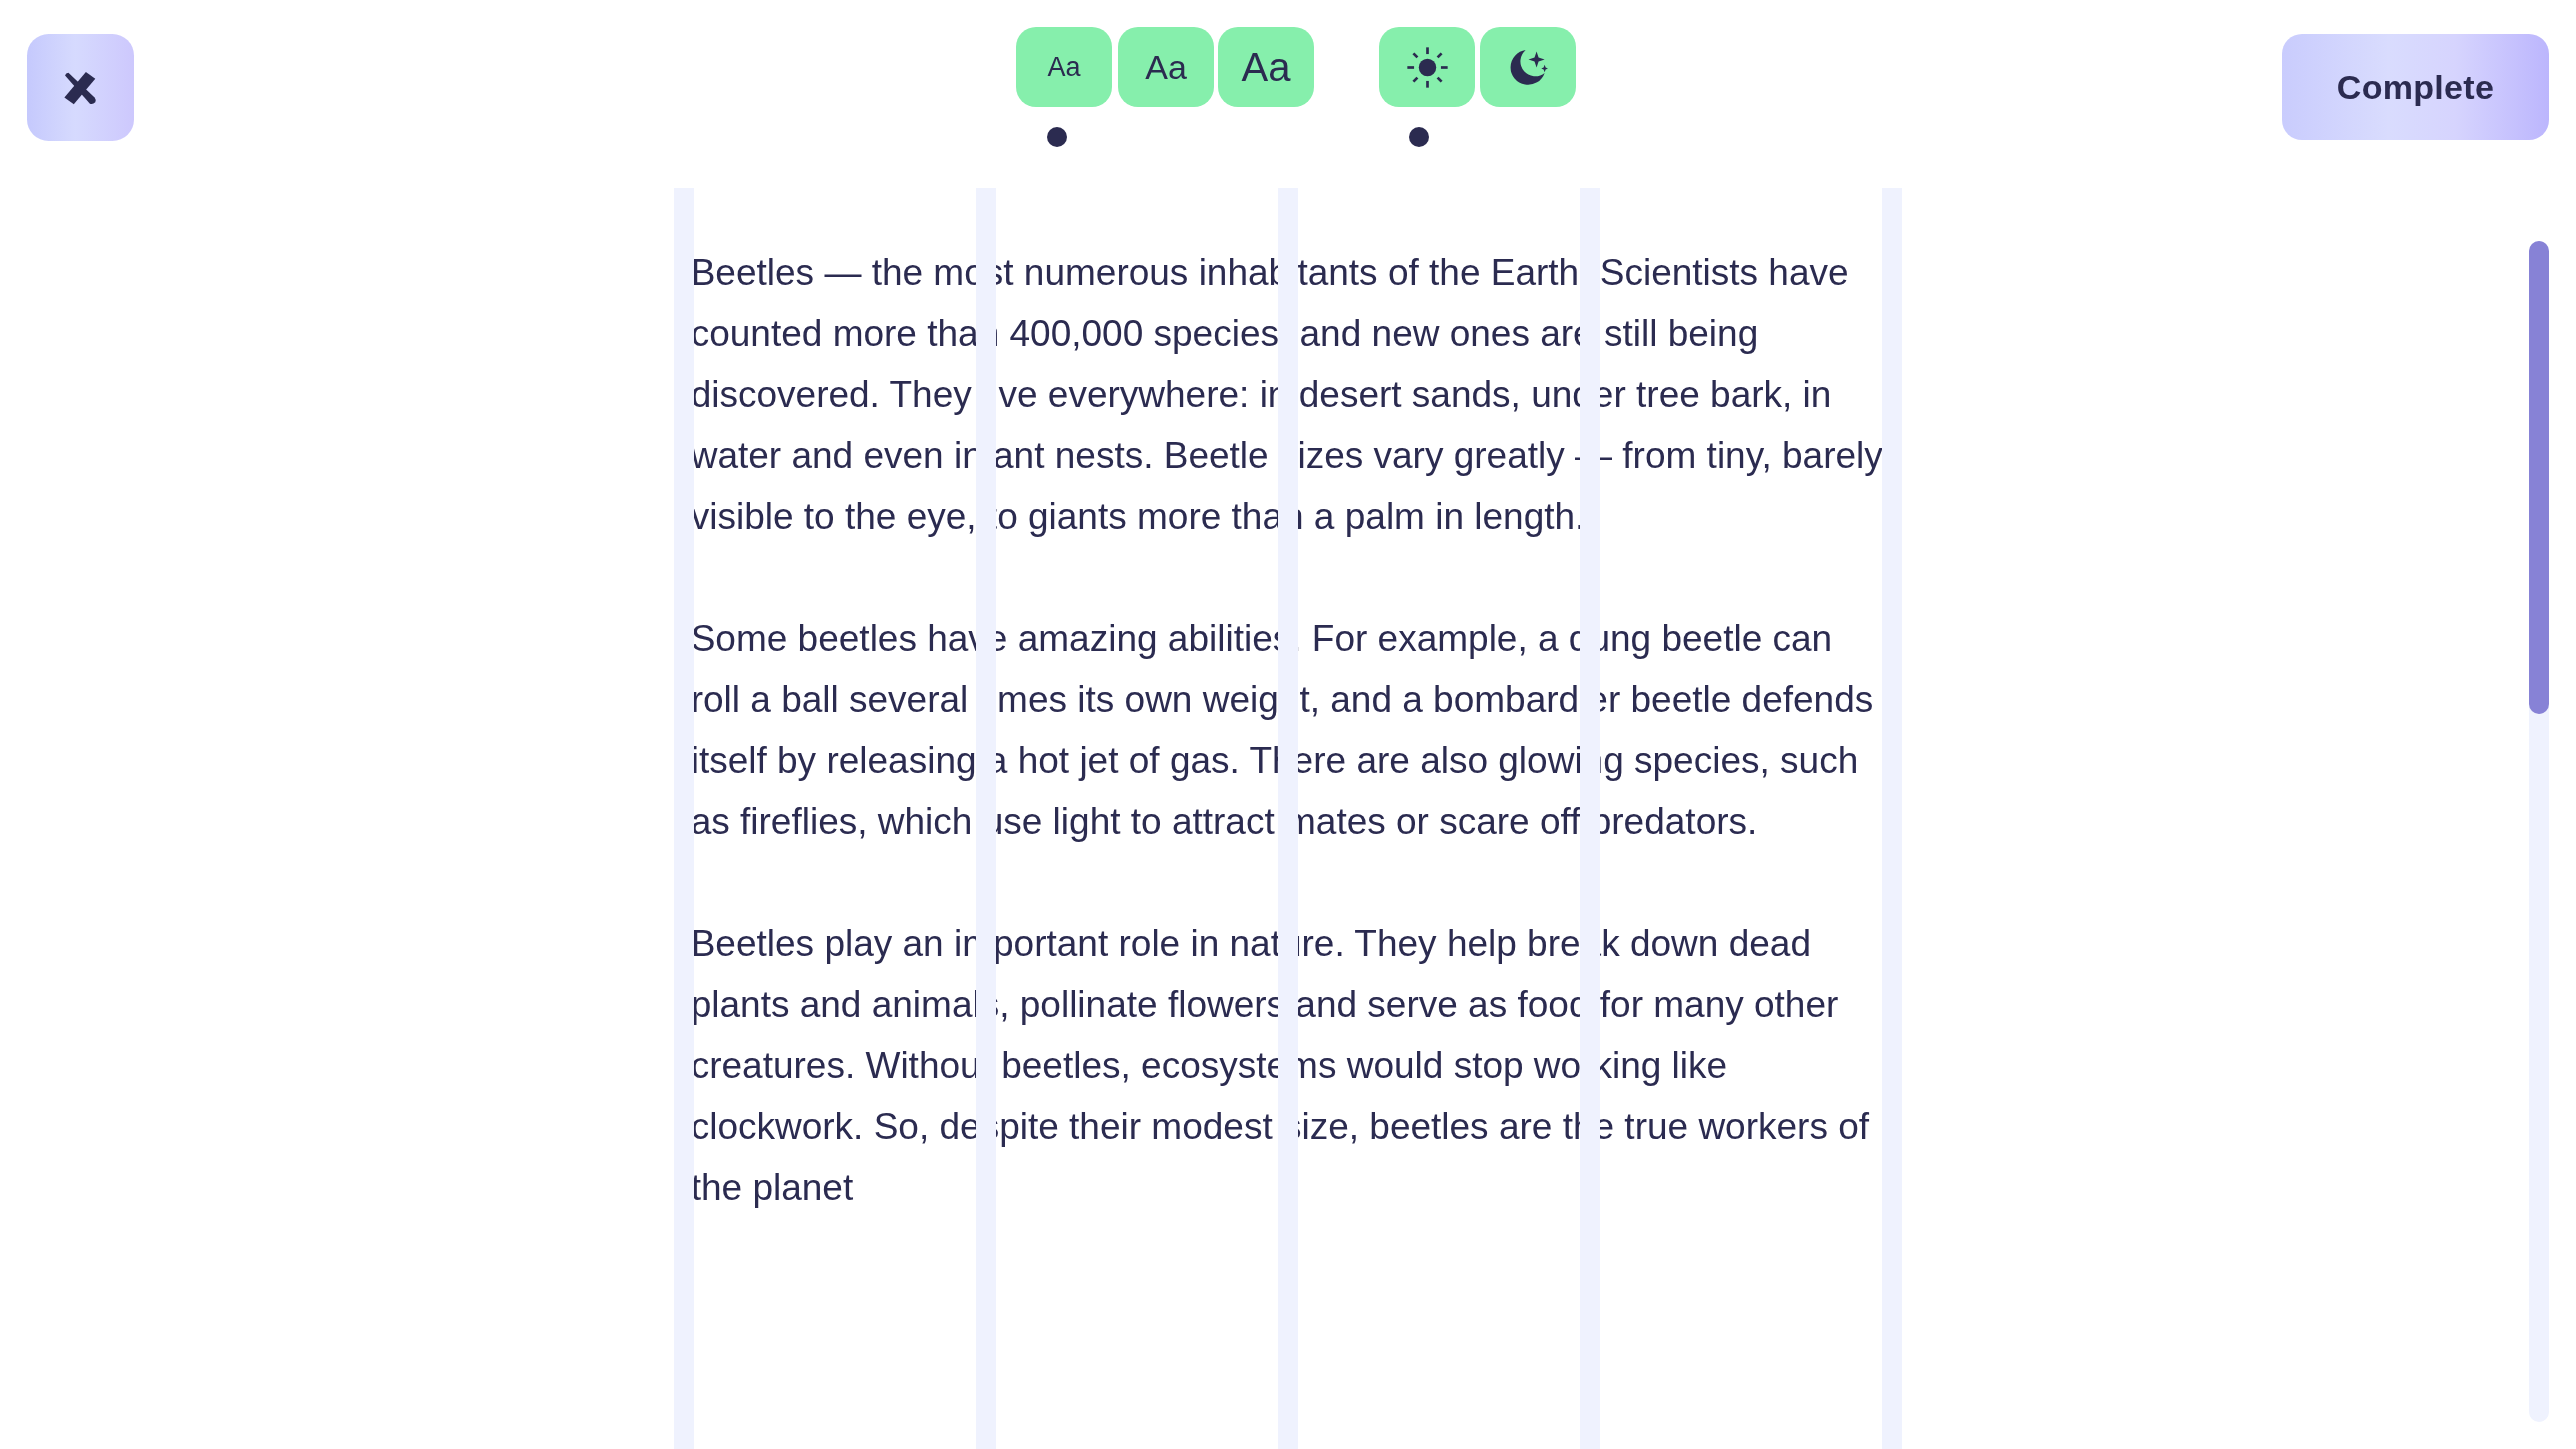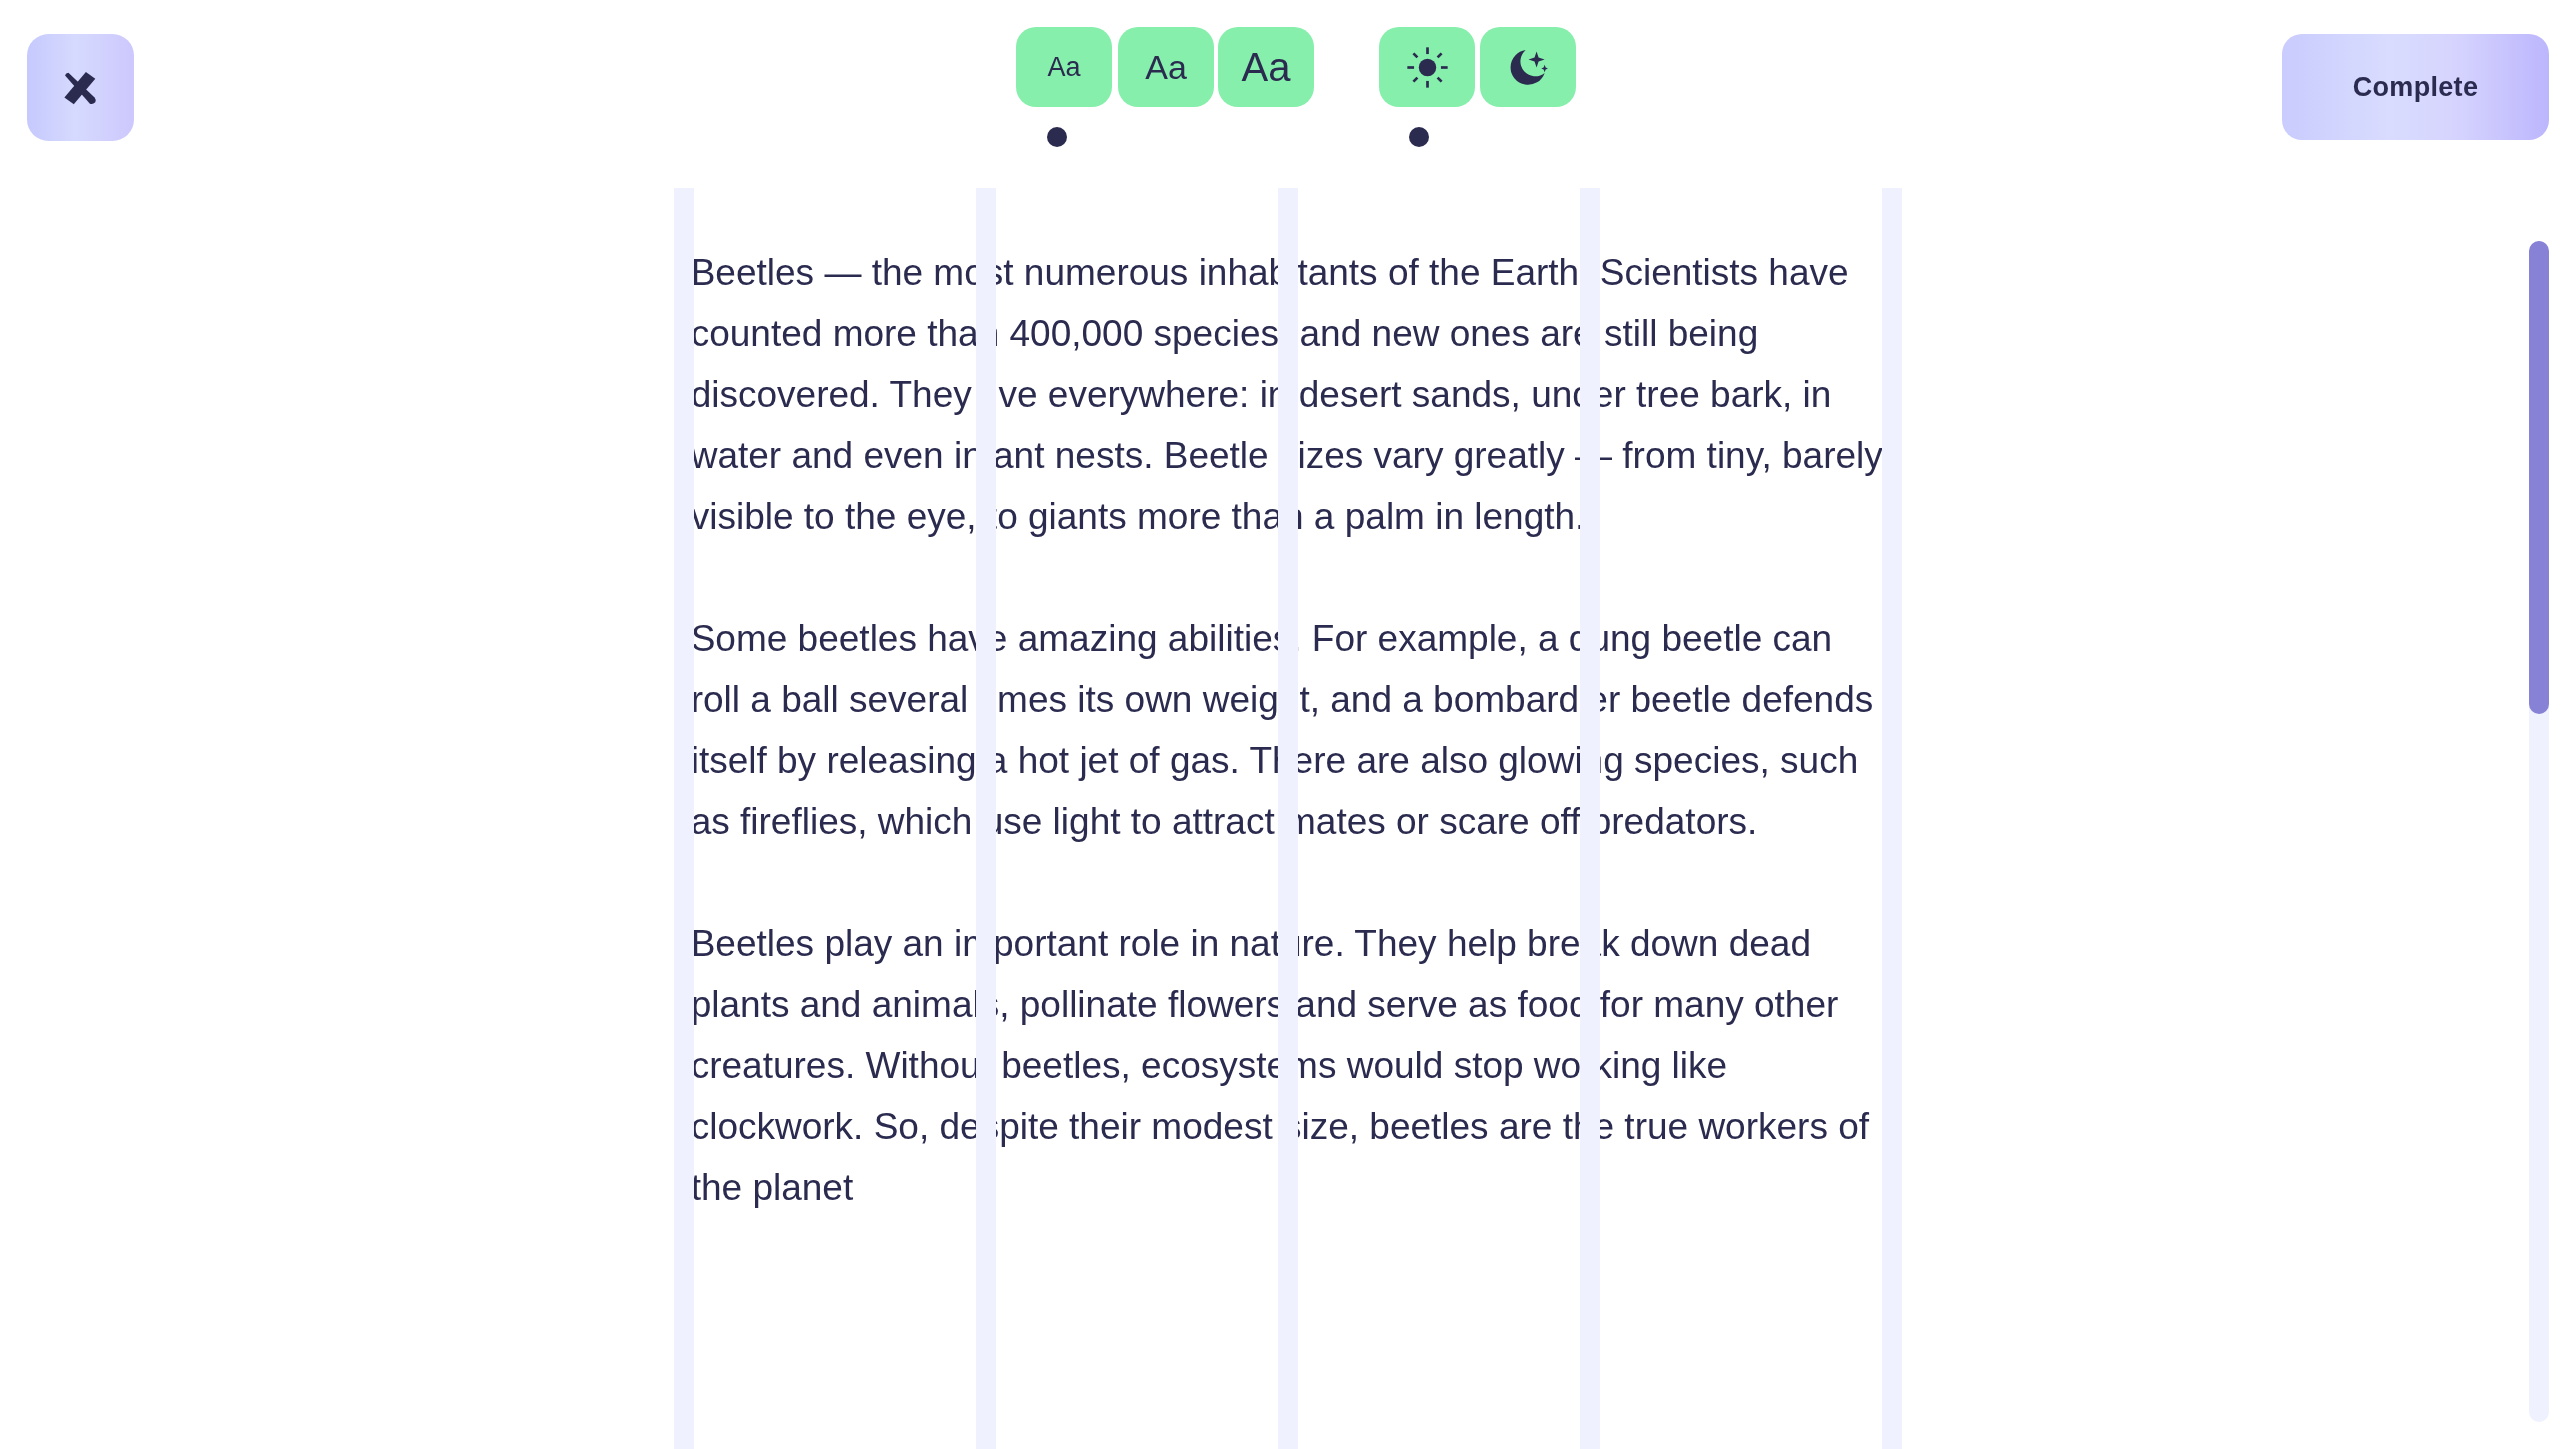--- a/index.html
+++ b/index.html
@@ -25,21 +25,21 @@
     }
     .close-btn svg { width: 43px; height: 43px; }
 
     
     .complete-btn {
       position: absolute; left: 2282px; top: 34px;
       width: 267px; height: 106px;
       border-radius: 20px;
       background: linear-gradient(90deg, #c9ccfd 0%, #d9dcfe 40%, #d6d4fe 65%, #bcb6fd 100%);
       display: flex; align-items: center; justify-content: center;
-      font-weight: bold; font-size: 27px; color: #2b2b50;
+      font-weight: bold; font-size: 34px; color: #2b2b50;
       letter-spacing: 0.3px;
       cursor: pointer;
     }
 
     
     .tg {
       position: absolute; top: 27px;
       width: 96px; height: 80px;
       border-radius: 20px;
       background: #86efac;

